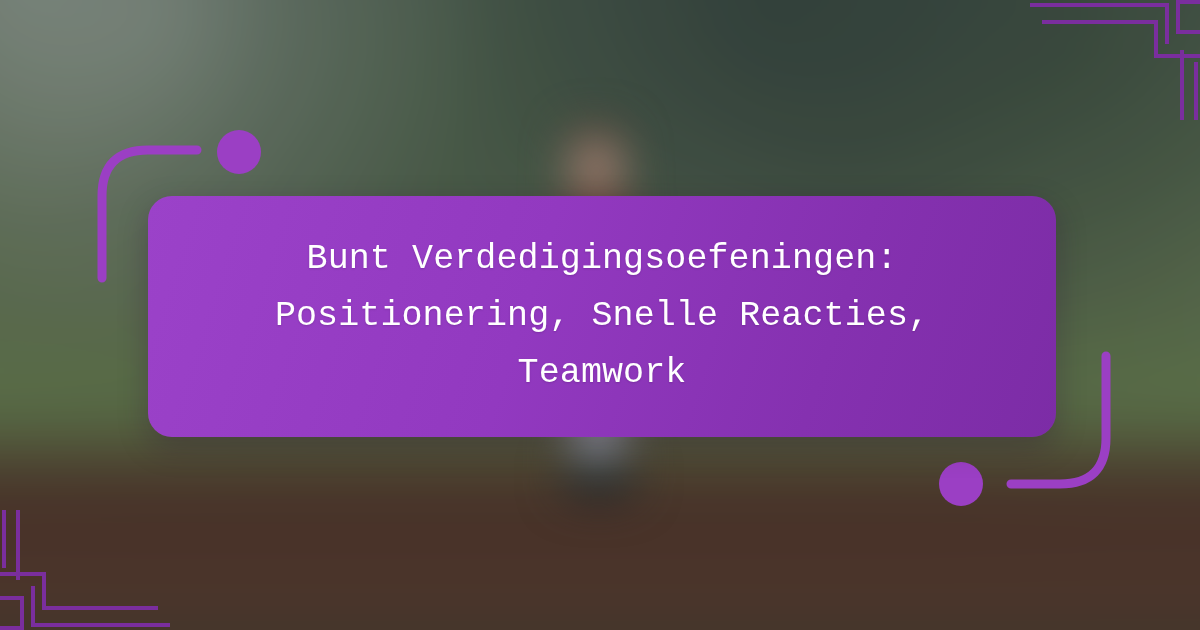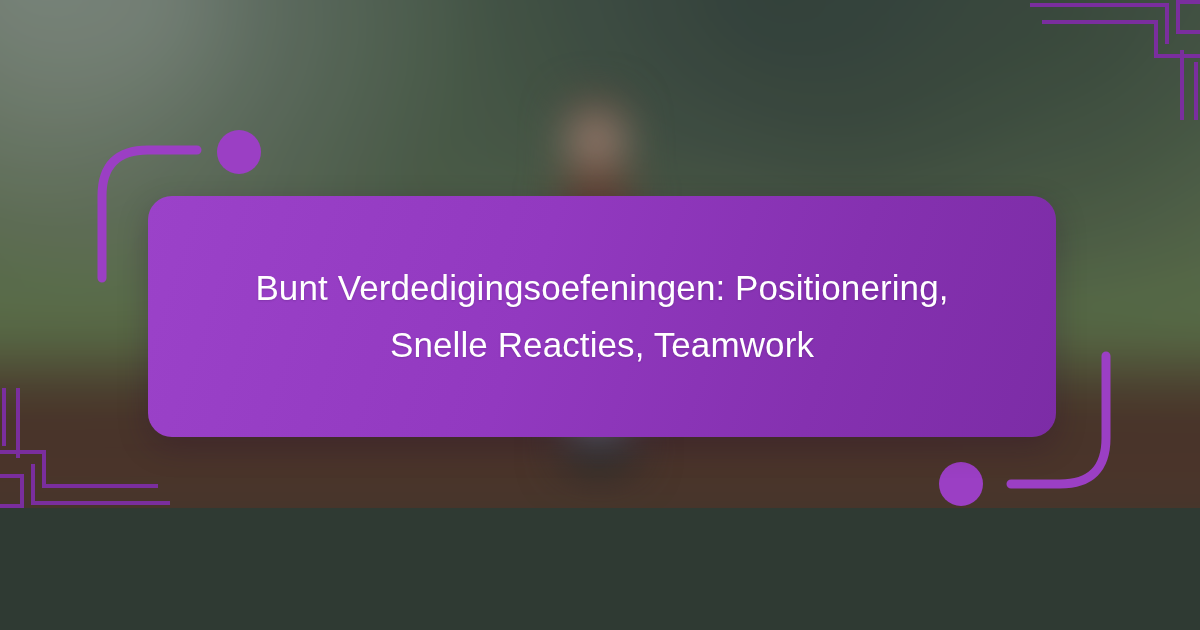--- a/index.html
+++ b/index.html
@@ -3,23 +3,23 @@
 <meta charset="utf-8">
 <style>
   html, body {
     margin: 0;
     padding: 0;
     background: #2f3a33;
   }
   #og-canvas {
     position: relative;
     width: 1200px;
-    height: 508px;
+    height: 630px;
     overflow: hidden;
-    font-family: Liberation Sans, sans-serif;
+    font-family: Liberation Mono, monospace;
   }
 
   
   .bg-layer {
     position: absolute;
     inset: 0;
     overflow: hidden;
   }
   .bg-base {
     position: absolute;

